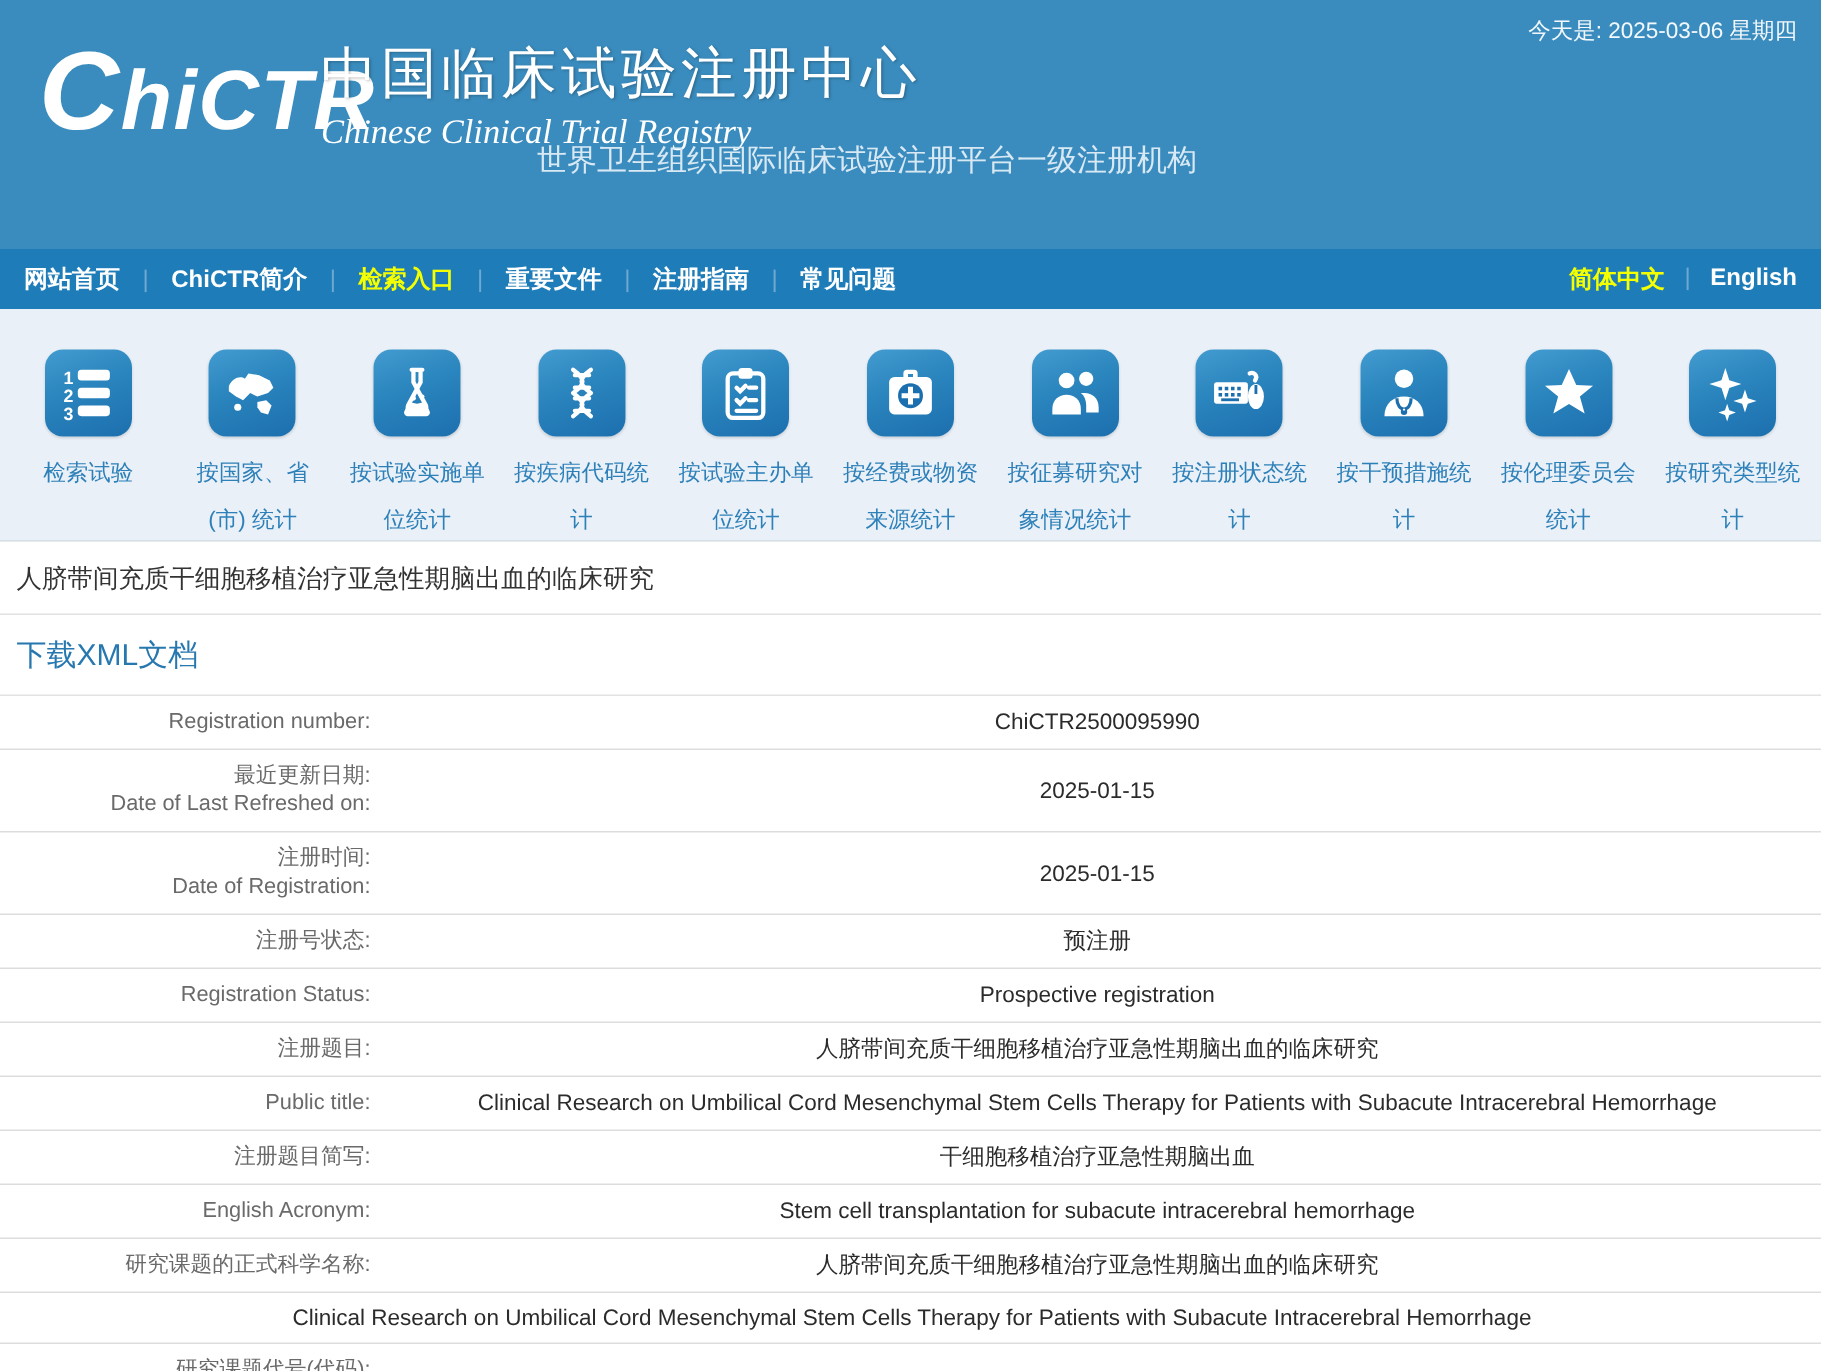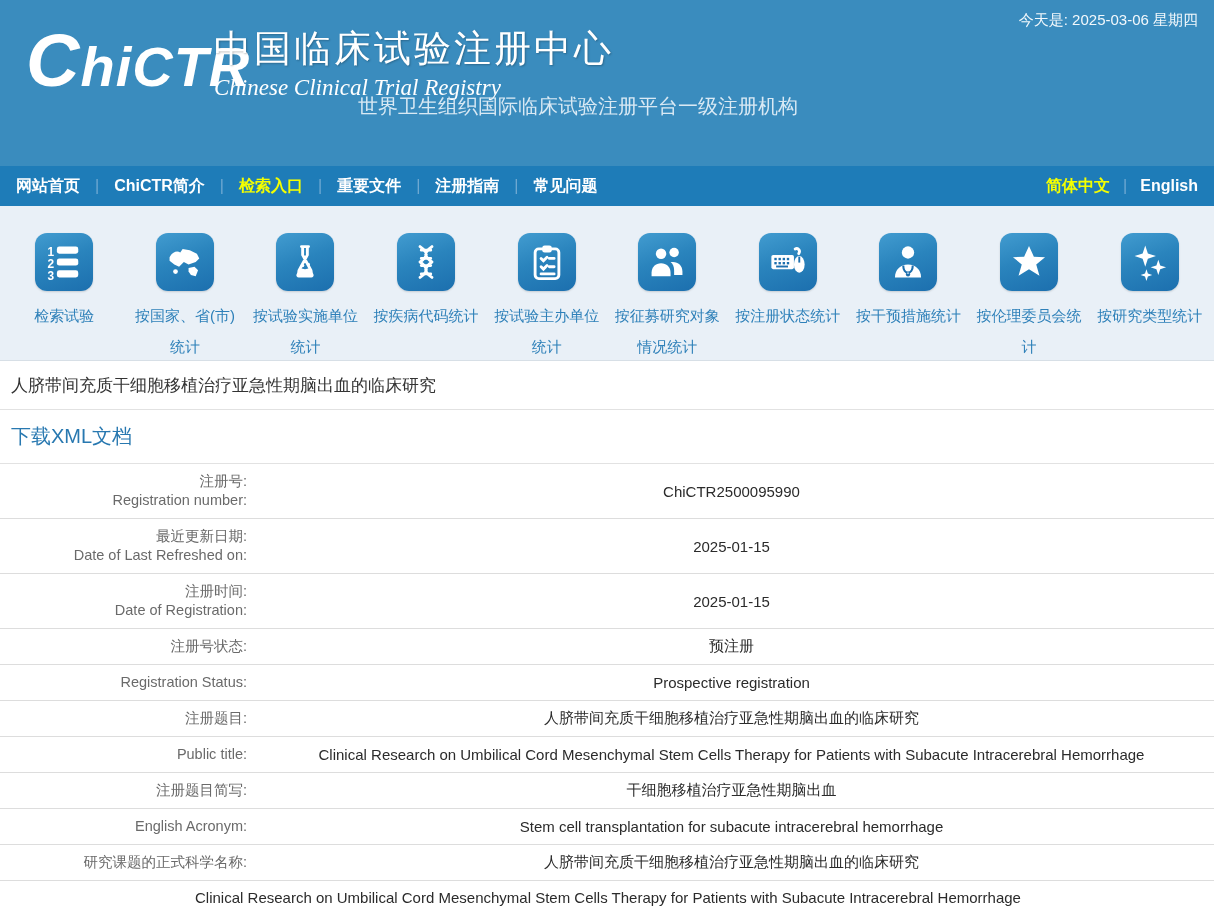--- a/index.html
+++ b/index.html
@@ -218,20 +218,31 @@
           <rect x="6" y="5" width="20" height="25" rx="3" stroke="#fff" fill="none" stroke-width="2.4" stroke-linecap="round"></rect>
           <rect x="12" y="2" width="8" height="6" rx="2" fill="#fff"></rect>
           <path stroke="#fff" fill="none" stroke-width="2.4" stroke-linecap="round" d="M11 13l2 2 3-3 M18 13h4 M11 20l2 2 3-3 M18 20h4 M11 26h11"></path>
         </svg>
       </div>
       <div class="icon-label">按试验主办单位统计</div>
     </div>
     <div class="icon-item">
       <div class="tile">
         <svg viewBox="0 0 32 32">
+          <path fill="#fff" d="M12 7V5a2 2 0 0 1 2-2h4a2 2 0 0 1 2 2v2h-2.6V5.4h-2.8V7z"></path>
+          <rect x="4" y="7" width="24" height="21" rx="3" fill="#fff"></rect>
+          <circle cx="16" cy="17.5" r="7" fill="#1c6fae"></circle>
+          <path fill="#fff" d="M14.6 12.5h2.8v3.6H21v2.8h-3.6v3.6h-2.8v-3.6H11v-2.8h3.6z"></path>
+        </svg>
+      </div>
+      <div class="icon-label">按经费或物资来源统计</div>
+    </div>
+    <div class="icon-item">
+      <div class="tile">
+        <svg viewBox="0 0 32 32">
           <circle cx="11" cy="9" r="4.4" fill="#fff"></circle>
           <path fill="#fff" d="M3 25c0-5 3.5-8 8-8s8 3 8 8v3H3z"></path>
           <circle cx="22" cy="8" r="4" fill="#fff"></circle>
           <path fill="#fff" d="M21 16c4.5 0 8 3 8 8v3h-7v-4c0-3-1-5.5-3-7z"></path>
         </svg>
       </div>
       <div class="icon-label">按征募研究对象情况统计</div>
     </div>
     <div class="icon-item">
       <div class="tile">
@@ -289,21 +300,20 @@
 
 <div class="page-title">人脐带间充质干细胞移植治疗亚急性期脑出血的临床研究</div>
 
 <div class="xml-row">
   <a class="xml-link">下载XML文档</a>
 </div>
 
 <div class="detail-table">
     <div class="detail-row">
       <div class="cell-label">
-        <div>注册号:</div>
         <div>Registration number:</div>
       </div>
       <div class="cell-value">ChiCTR2500095990</div>
     </div>
     <div class="detail-row">
       <div class="cell-label">
         <div>最近更新日期:</div>
         <div>Date of Last Refreshed on:</div>
       </div>
       <div class="cell-value">2025-01-15</div>

